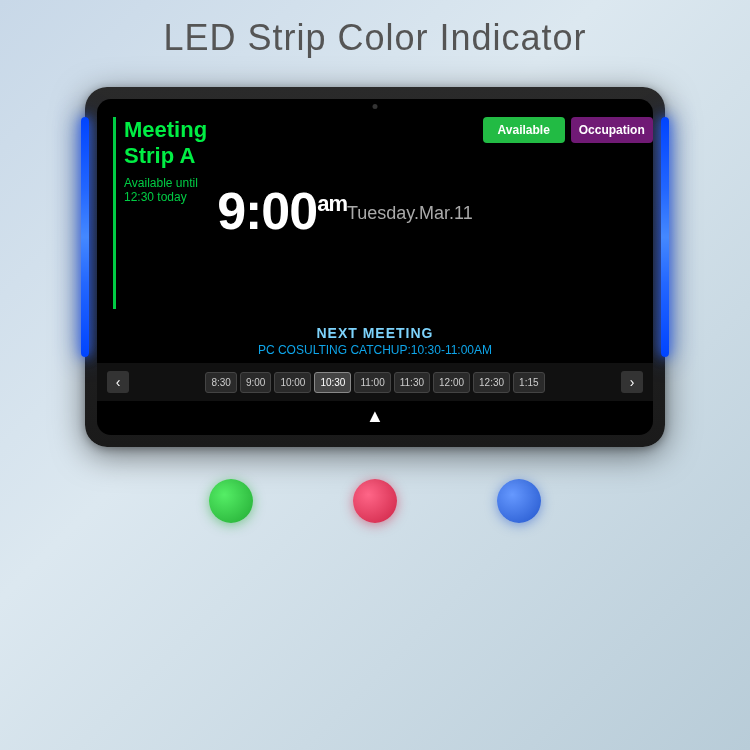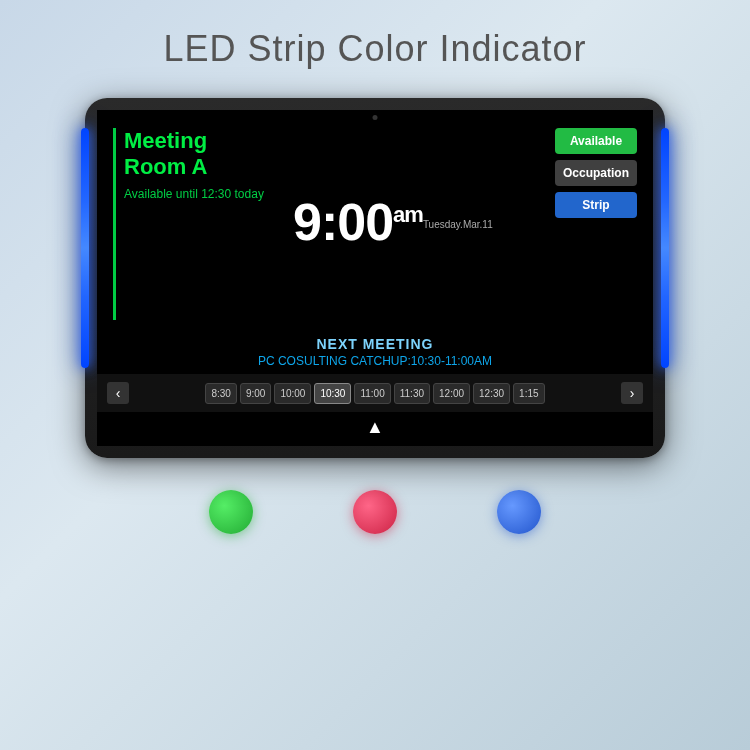--- a/index.html
+++ b/index.html
@@ -12,21 +12,21 @@
       display: flex;
       flex-direction: column;
       align-items: center;
       overflow: hidden;
     }
 
     .page-title {
       font-size: 36px;
       color: #555;
       font-weight: 300;
-      margin-top: 28px;
+      margin-top: 17px;
       margin-bottom: 28px;
       letter-spacing: 1px;
     }
 
     
     .device-outer {
       width: 580px;
       height: 360px;
       background: linear-gradient(180deg, #2a2a2a 0%, #1a1a1a 100%);
       border-radius: 22px;
@@ -58,21 +58,21 @@
       background: linear-gradient(180deg, #0044ff 0%, #2266ff 30%, #4488ff 50%, #2266ff 70%, #0044ff 100%);
       border-radius: 4px;
       box-shadow: 0 0 12px #3366ff, 0 0 24px #2255cc;
     }
 
     
     .screen {
       width: 100%;
       height: 100%;
       background: #000;
-      border-radius: 0;
+      border-radius: 14px;
       overflow: hidden;
       display: flex;
       flex-direction: column;
       position: relative;
     }
 
     
     .camera-dot {
       position: absolute;
       top: 5px;
@@ -131,49 +131,49 @@
       line-height: 1;
       letter-spacing: -1px;
     }
 
     .clock-time .ampm {
       font-size: 22px;
       vertical-align: super;
     }
 
     .clock-date {
-      font-size: 10px;
+      font-size: 18px;
       color: #aaa;
       margin-top: 4px;
     }
 
     
     .status-panel {
       display: flex;
-      flex-direction: column;
+      flex-direction: row;
       gap: 6px;
       justify-content: flex-start;
       padding-top: 0;
     }
 
     .status-btn {
       width: 82px;
       height: 26px;
       border-radius: 4px;
       display: flex;
       align-items: center;
       justify-content: center;
       font-size: 12px;
       font-weight: bold;
       color: #fff;
       cursor: pointer;
     }
 
     .status-btn.available { background: #22bb44; }
-    .status-btn.occupation { background: #404040; }
+    .status-btn.occupation { background: #701a75; }
     .status-btn.finish { background: #2266cc; }
 
     
     .meeting-info {
       text-align: center;
       padding: 6px 16px;
     }
 
     .next-meeting-label {
       font-size: 14px;
@@ -288,21 +288,21 @@
   <div class="led-strip-right"></div>
 
   <div class="screen">
     <div class="camera-dot"></div>
 
     <div class="screen-top">
 
       <div class="room-info">
         <div class="room-name">
           <span>Meeting</span><br>
-          <span>Room A</span>
+          <span>Strip A</span>
         </div>
         <div class="room-status">Available until 12:30 today</div>
       </div>
 
       <div class="clock-panel">
         <div class="clock-time">
           <span>9:00</span><span class="ampm">am</span>
         </div>
         <div class="clock-date">Tuesday.Mar.11</div>
       </div>

